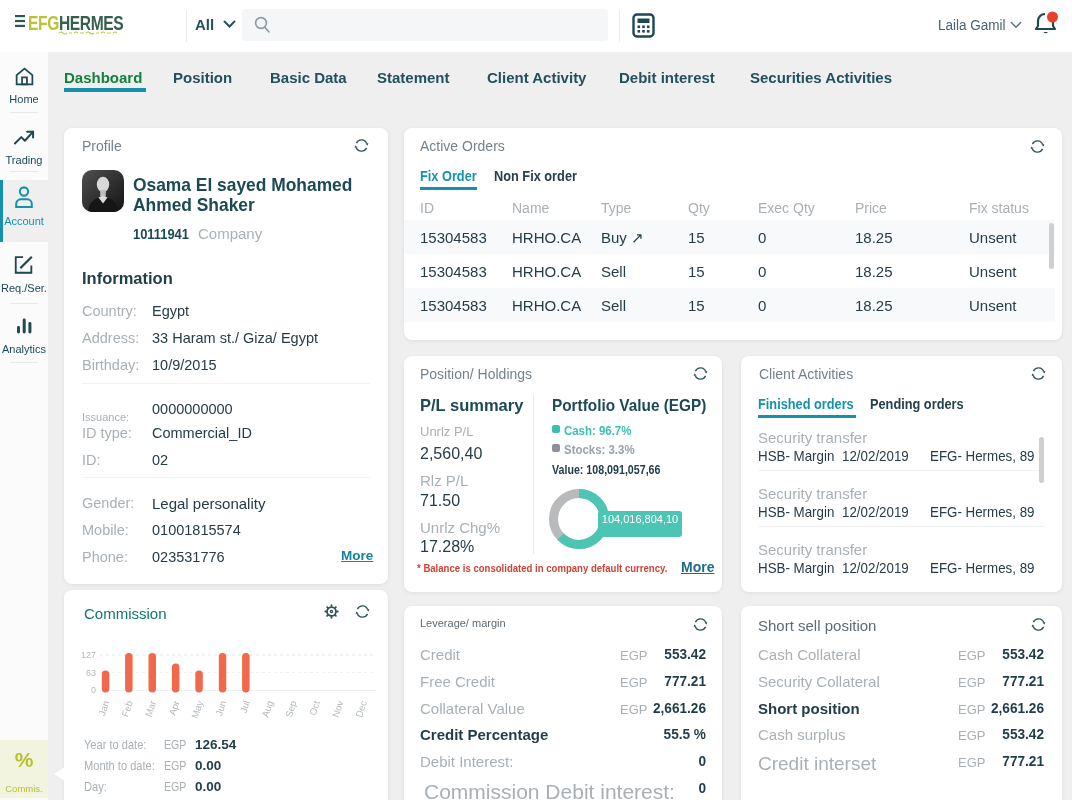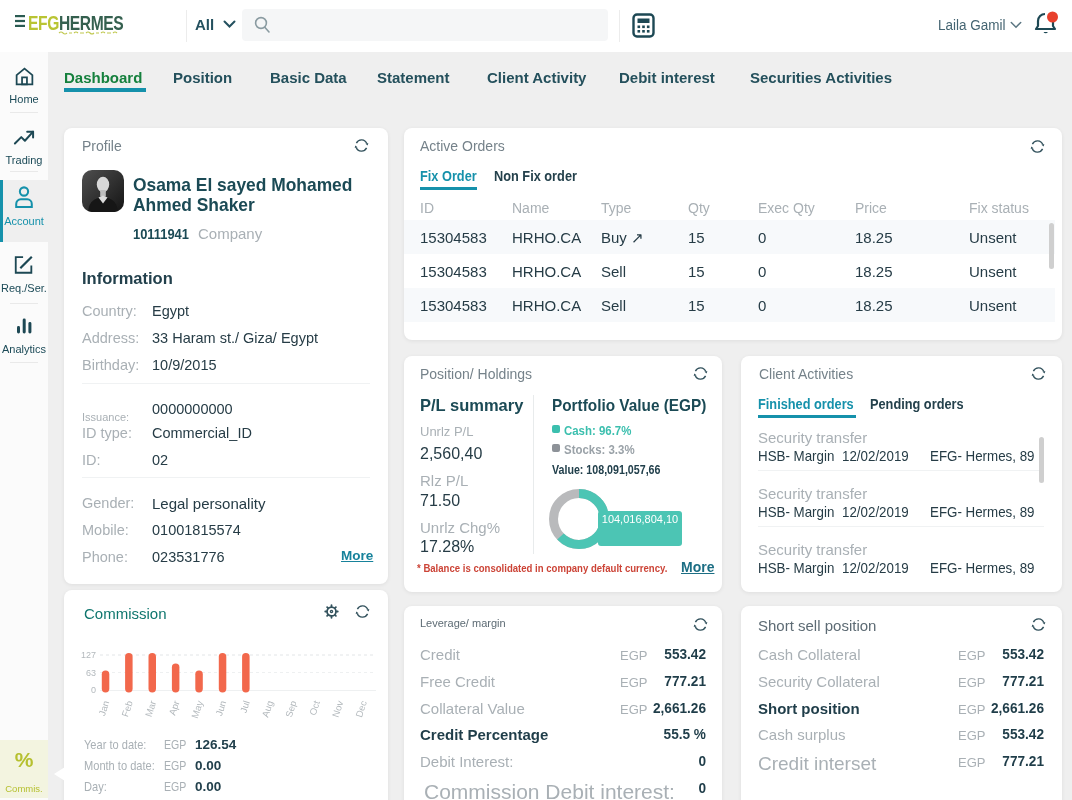--- a/index.html
+++ b/index.html
@@ -323,21 +323,21 @@
   <div class="abs" style="left:148px;top:69px;width:8px;height:8px;border-radius:2px;background:#3bbfae"></div>
   <div class="abs" style="left:160px;top:67px;font-size:13px;font-weight:bold;color:#3bbfae;white-space:nowrap;transform:scaleX(0.88);transform-origin:left center">Cash: 96.7%</div>
   <div class="abs" style="left:148px;top:88px;width:8px;height:8px;border-radius:2px;background:#8d9298"></div>
   <div class="abs" style="left:160px;top:86px;font-size:13px;font-weight:bold;color:#9aa2a8;white-space:nowrap;transform:scaleX(0.88);transform-origin:left center">Stocks: 3.3%</div>
   <div class="abs" style="left:148px;top:106px;font-size:13px;font-weight:bold;color:#22404c;white-space:nowrap;transform:scaleX(0.82);transform-origin:left center">Value: 108,091,057,66</div>
 
   <svg class="abs" style="left:145px;top:133px" width="60" height="60" viewBox="0 0 60 60">
     <circle cx="30" cy="30" r="25.5" fill="none" stroke="#b9babc" stroke-width="9"></circle>
     <circle cx="30" cy="30" r="25.5" fill="none" stroke="#4cc5b4" stroke-width="9" stroke-dasharray="100.2 60.1" transform="rotate(-90 30 30)"></circle>
   </svg>
-  <div class="abs" style="left:194px;top:155px;width:84px;height:35px;background:#4cc5b4;border-radius:3px;color:#fff;font-size:11px;line-height:17px;text-align:center">104,016,804,10</div>
+  <div class="abs" style="left:194px;top:155px;width:84px;height:26px;background:#4cc5b4;border-radius:3px;color:#fff;font-size:11px;line-height:17px;text-align:center">104,016,804,10</div>
   <div class="abs" style="left:13px;top:206px;font-size:11px;font-weight:bold;color:#cc4437;white-space:nowrap;transform:scaleX(0.87);transform-origin:left center">* Balance is consolidated in company default currency.</div>
   <div class="abs" style="left:277px;top:203px;font-size:14px;font-weight:bold;color:#1c6e84;text-decoration:underline">More</div>
 </div>
 
 <div class="card" style="left:741px;top:332px;width:321px;height:236px">
   <div class="card-title abs" style="left:18px;top:10px">Client Activities</div>
   <svg class="abs ric" style="left:289px;top:9px" width="17" height="17" viewBox="0 0 24 24" fill="none" stroke="currentColor" stroke-width="2">
       <path d="M4.8 8.6 A8 8 0 0 1 19.5 9.3" stroke-width="1.9"></path>
       <path d="M19.2 15.4 A8 8 0 0 1 4.5 14.7" stroke-width="1.9"></path>
       <g fill="currentColor" stroke="none">

